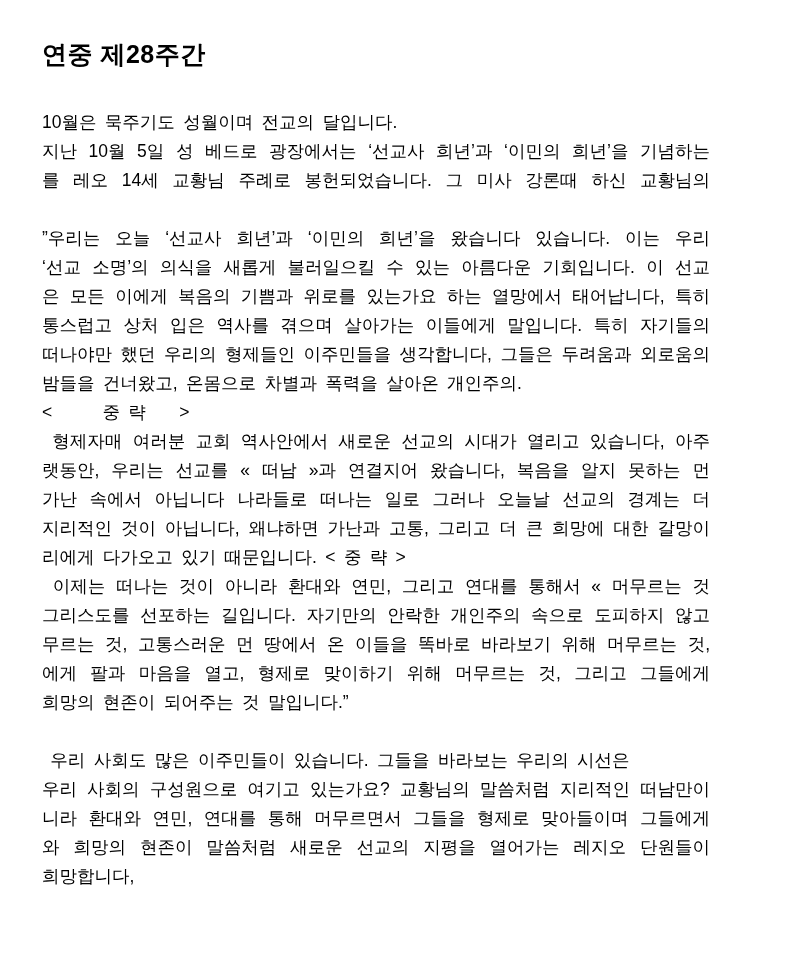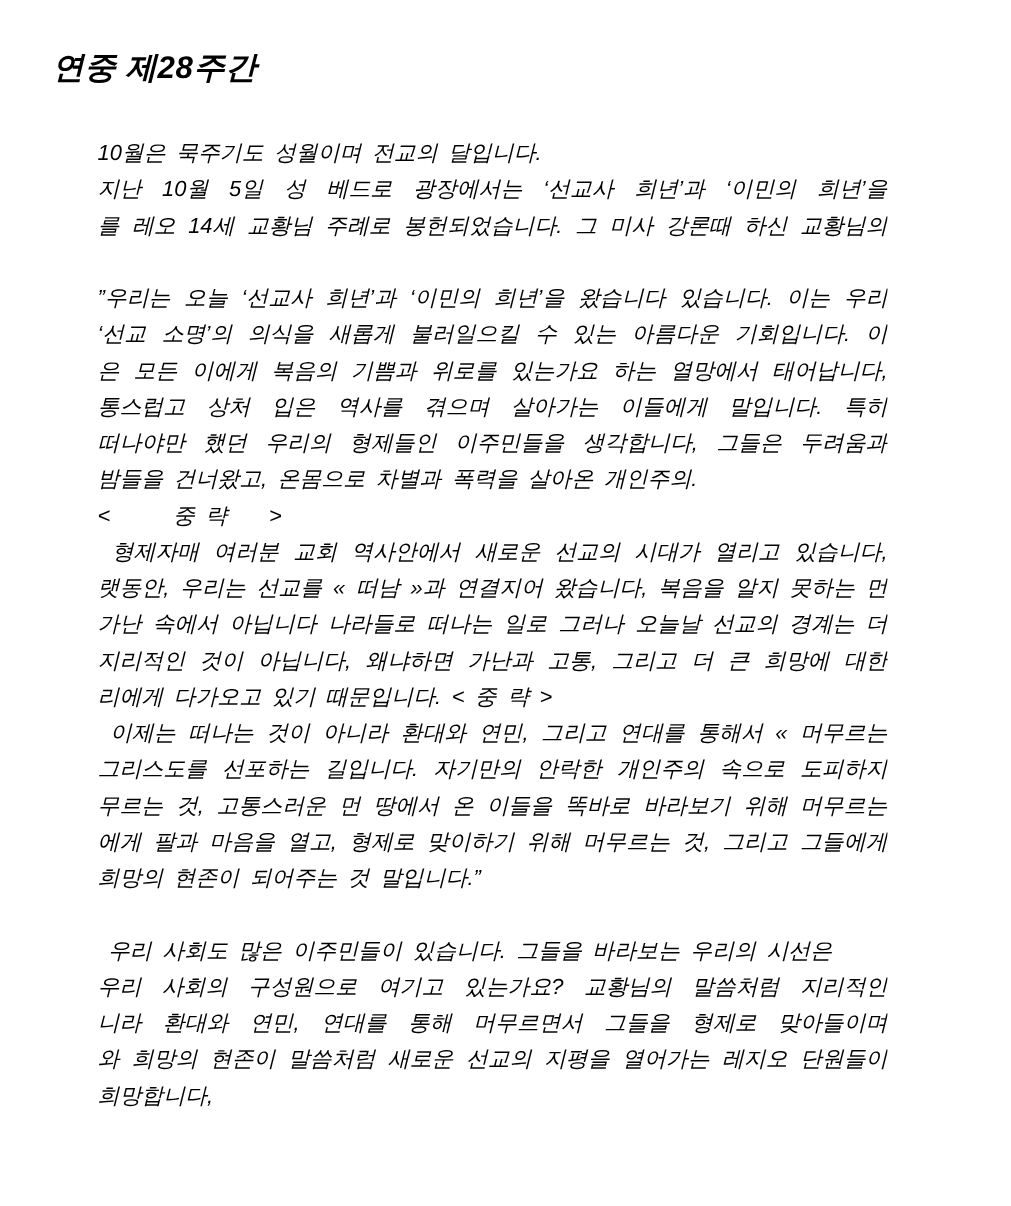--- a/index.html
+++ b/index.html
@@ -10,21 +10,20 @@
   .page {
     position: relative;
     width: 771px;
     height: 965px;
     box-sizing: border-box;
     background: #ffffff;
     color: #000000;
     font-family: "Liberation Sans", "DejaVu Sans", sans-serif;
     padding: 40px 61px 0 42px;
     overflow: hidden;
-    font-style: italic;
   }
   .doc-title {
     margin: 0;
     font-size: 25px;
     line-height: 28px;
     font-weight: 700;
     letter-spacing: 0.5px;
     color: #000000;
   }
   .doc-body {
@@ -32,21 +31,20 @@
     font-size: 17.5px;
     line-height: 29px;
     word-spacing: 3.5px;
     color: #000000;
   }
   .line {
     height: 29px;
     overflow: hidden;
     word-break: keep-all;
     white-space: normal;
-    margin-left: 36px;
   }
   .line.just {
     text-align: justify;
     text-align-last: justify;
   }
   .line.blank {
     
   }
 </style>
 </head>

